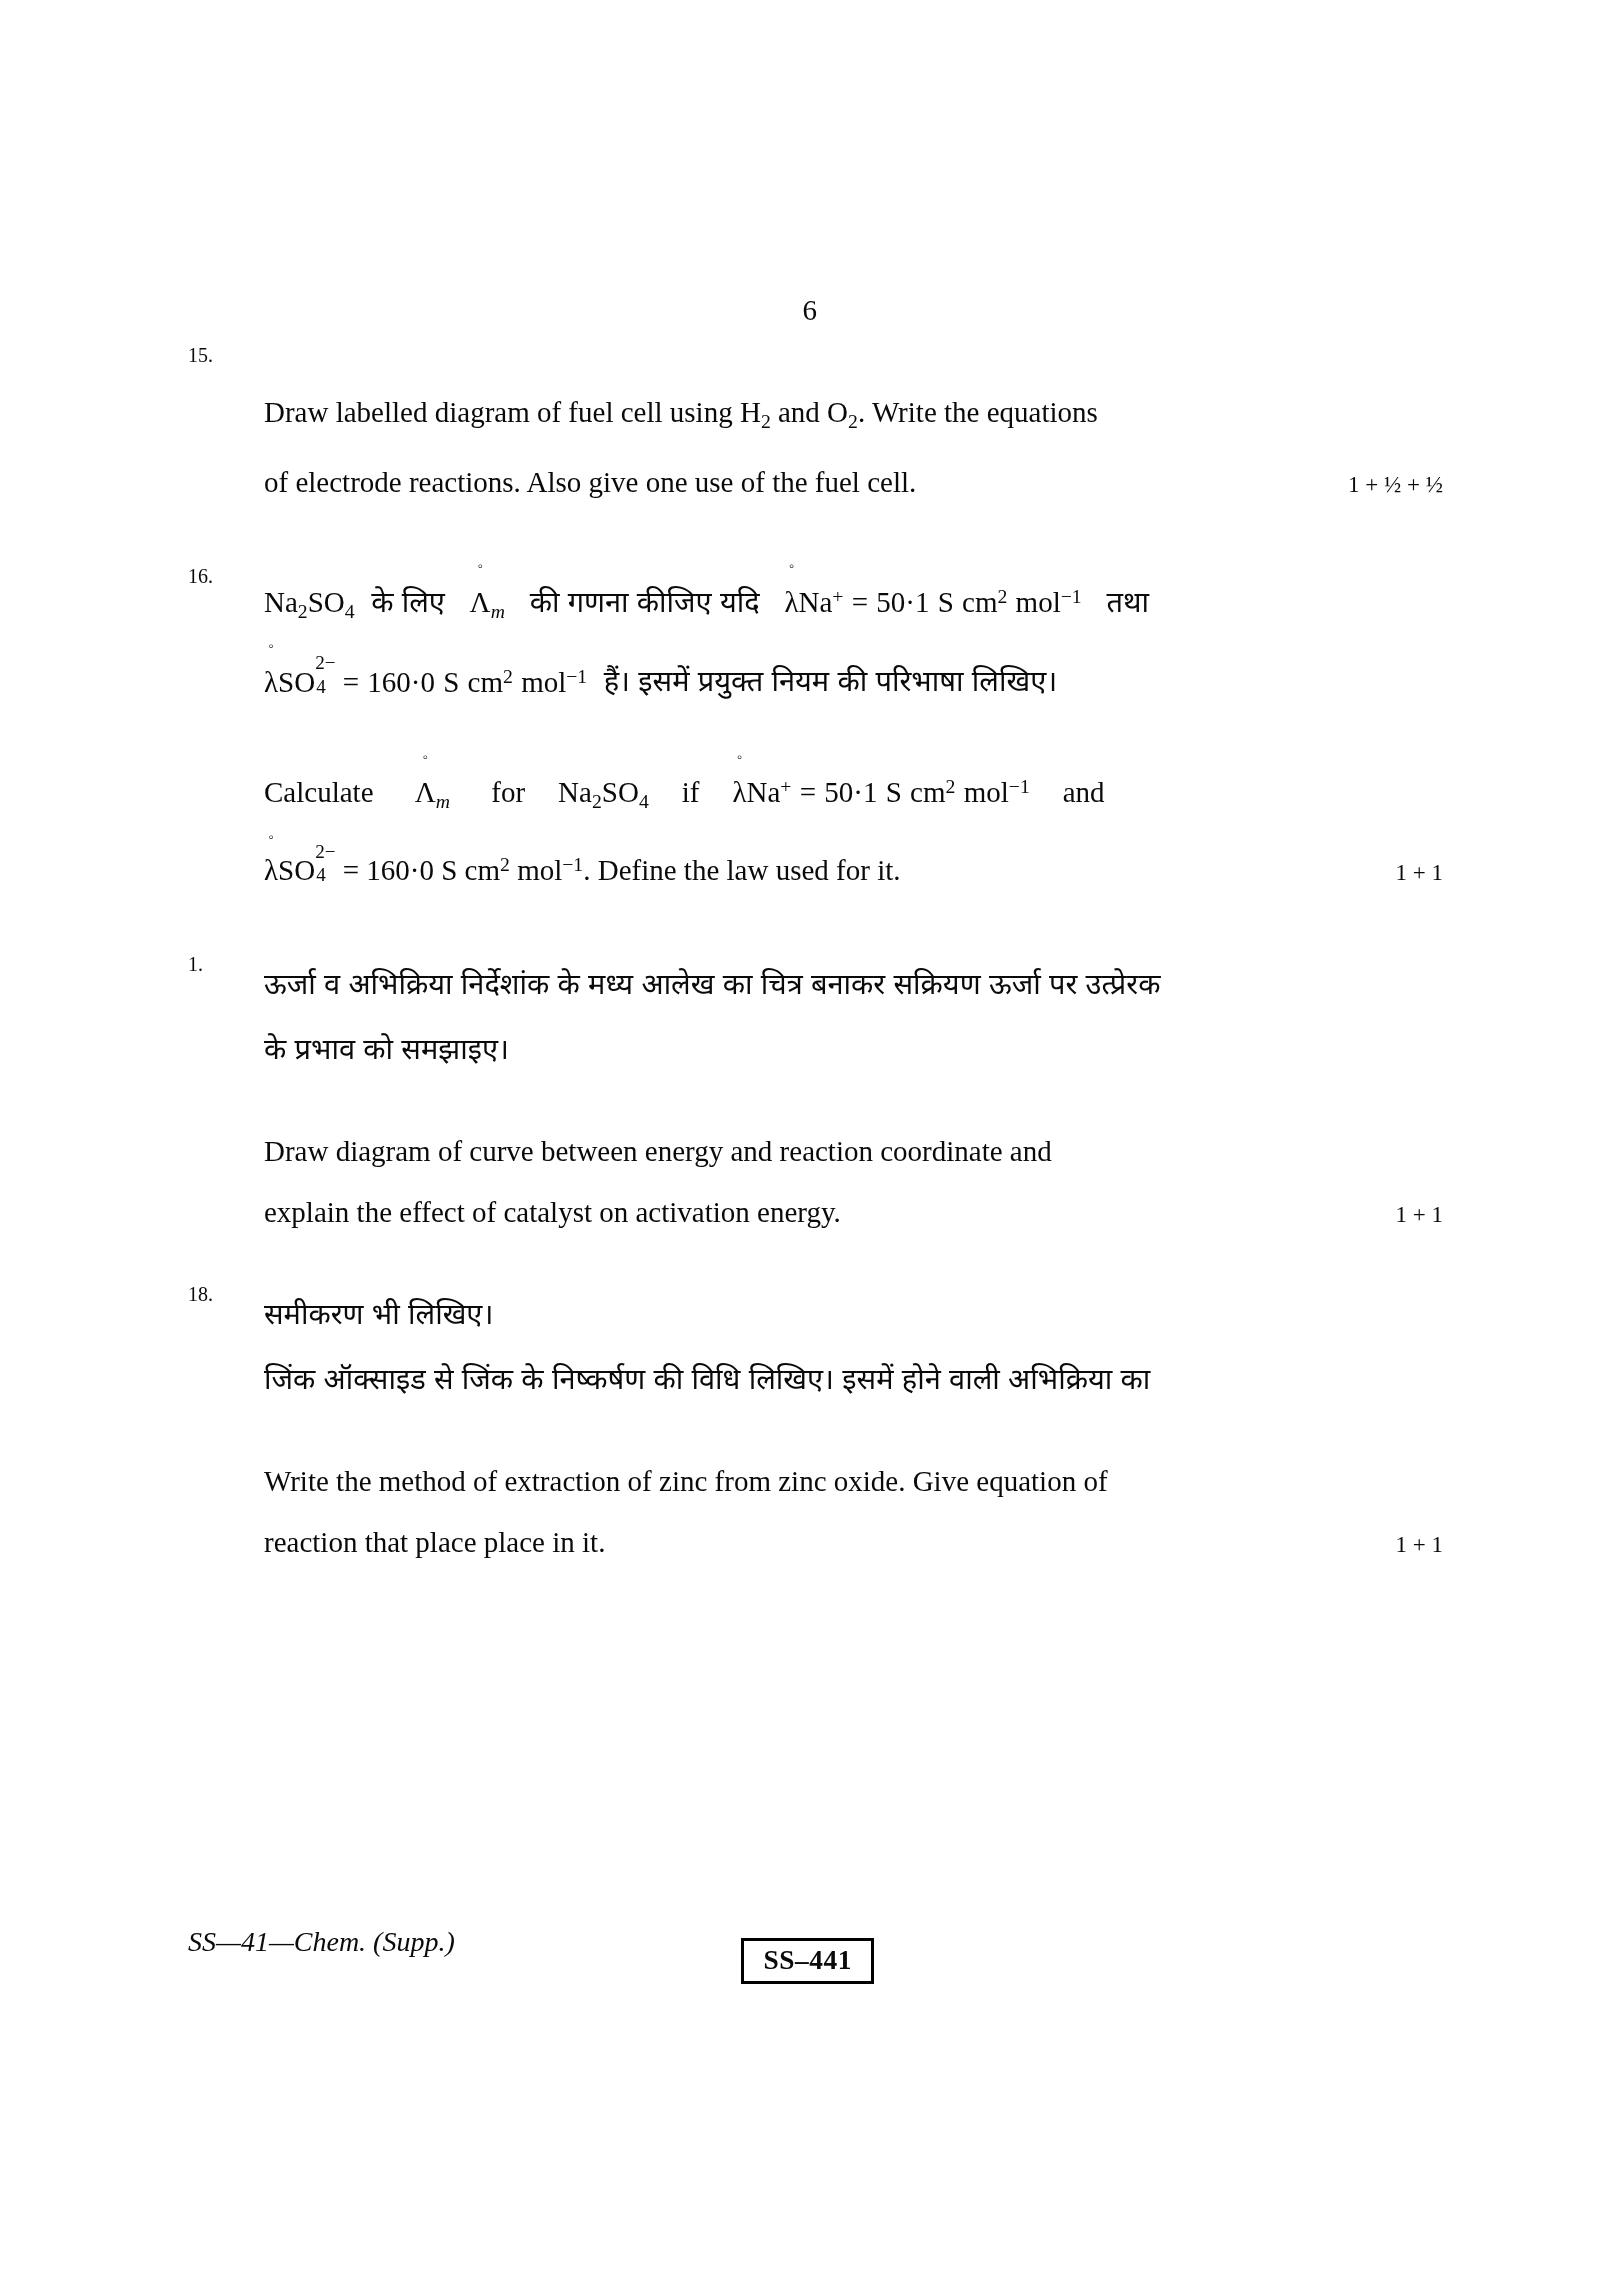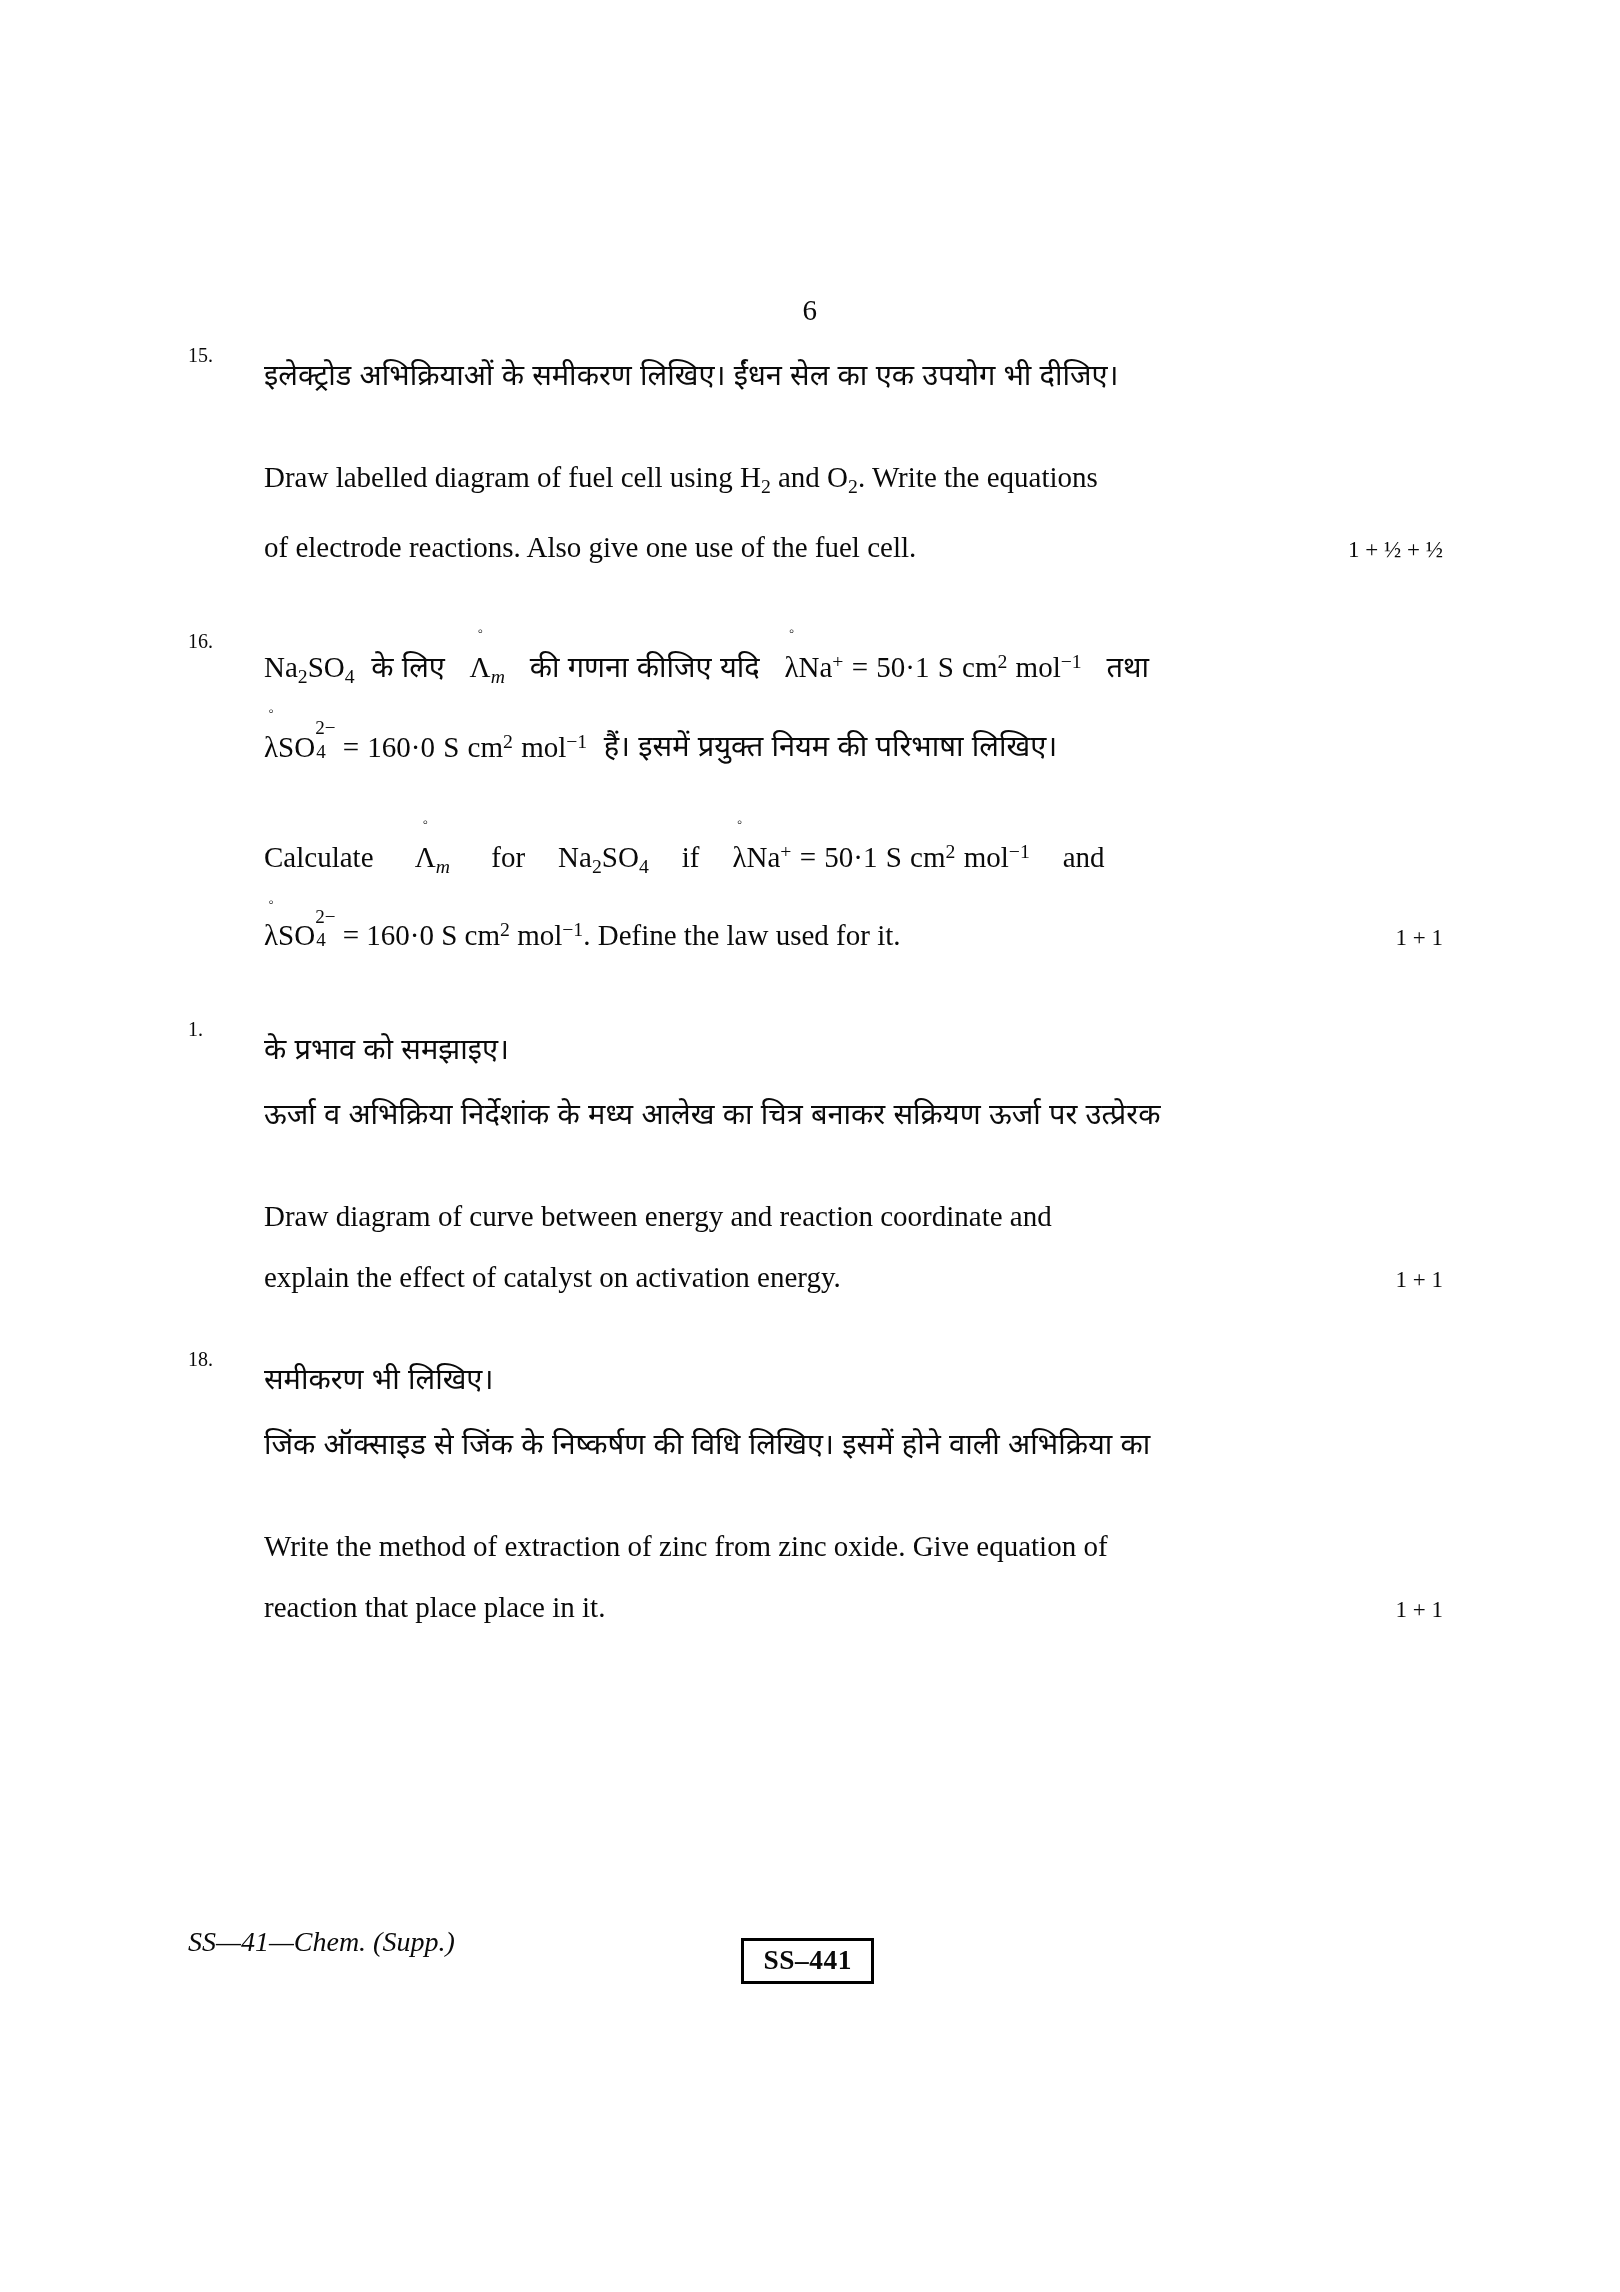--- a/index.html
+++ b/index.html
@@ -177,21 +177,20 @@
 <div class="page">
 
   <div class="page-number">6</div>
 
   <div class="content">
 
     <div class="qblock">
       <div class="qrow">
         <div class="qnum">15.</div>
         <div class="qbody">
-          <div class="hi nojust">इलेक्ट्रोड अभिक्रियाओं के समीकरण लिखिए। ईंधन सेल का एक उपयोग भी दीजिए।</div>
 
           <div class="gap-med"></div>
 
           <div class="en">
             Draw labelled diagram of fuel cell using <span class="math">H<sub>2</sub></span> and <span class="math">O<sub>2</sub></span>. Write the equations
           </div>
           <div class="line-with-marks">
             <span class="en nojust ltext">of electrode reactions. Also give one use of the fuel cell.</span>
             <span class="spacer"></span>
             <span class="marks">1 + ½ + ½</span>
@@ -241,22 +240,22 @@
         </div>
       </div>
     </div>
 
     <div class="gap-large"></div>
 
     <div class="qblock">
       <div class="qrow">
         <div class="qnum">1.</div>
         <div class="qbody">
+          <div class="hi">ऊर्जा व अभिक्रिया निर्देशांक के मध्य आलेख का चित्र बनाकर सक्रियण ऊर्जा पर उत्प्रेरक</div>
           <div class="hi nojust">के प्रभाव को समझाइए।</div>
-          <div class="hi">ऊर्जा व अभिक्रिया निर्देशांक के मध्य आलेख का चित्र बनाकर सक्रियण ऊर्जा पर उत्प्रेरक</div>
 
           <div class="gap-med"></div>
 
           <div class="en">Draw diagram of curve between energy and reaction coordinate and</div>
           <div class="line-with-marks">
             <span class="en nojust ltext">explain the effect of catalyst on activation energy.</span>
             <span class="spacer"></span>
             <span class="marks">1 + 1</span>
           </div>
         </div>

